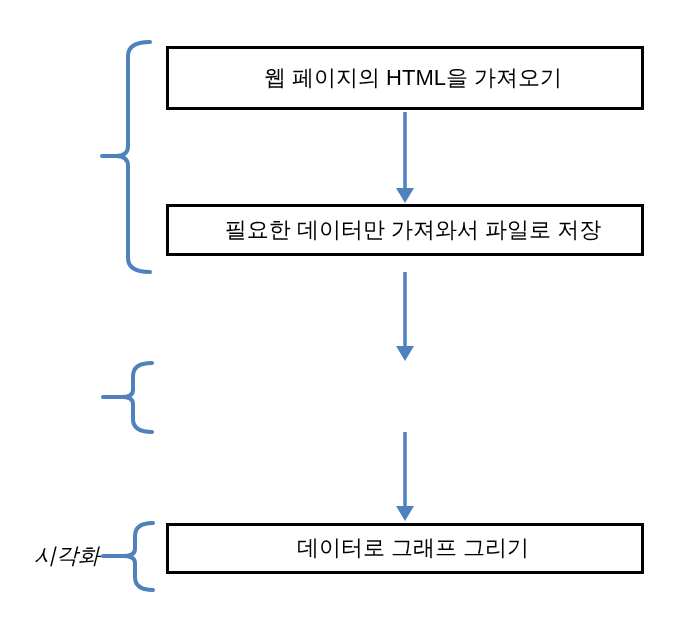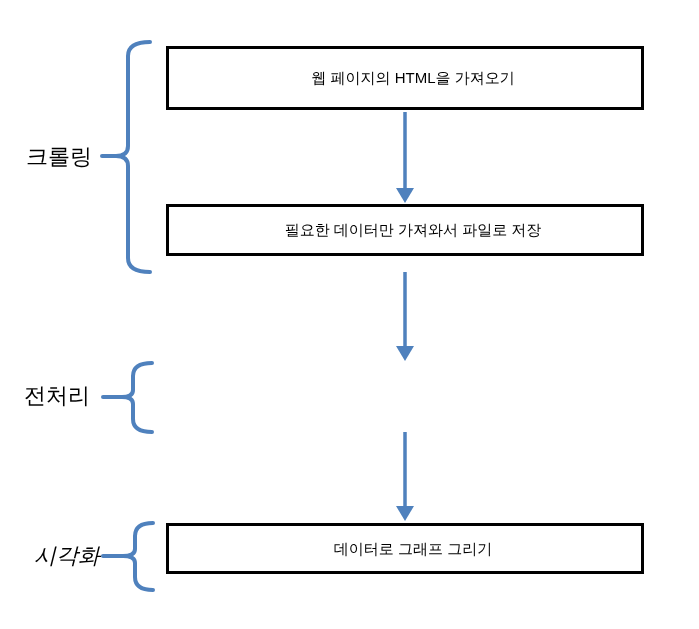--- a/index.html
+++ b/index.html
@@ -41,21 +41,21 @@
     position: absolute;
     left: 166px;
     width: 478px;
     box-sizing: border-box;
     border: 3px solid #000000;
     background: #ffffff;
     color: #000000;
     display: flex;
     align-items: center;
     justify-content: center;
-    font-size: 15px;
+    font-size: 22px;
     line-height: 1.2;
     text-align: center;
     white-space: nowrap;
     padding-left: 16px;
   }
   .node-1 { top: 46px;  height: 64px; }
   .node-2 { top: 204px; height: 52px; }
   .node-3 { top: 364px; height: 66px; }
   .node-4 { top: 523px; height: 51px; }
   .group-label {
@@ -96,19 +96,17 @@
     <polygon class="arrow-head" points="396,506 414,506 405,521" fill="#4F81BD"></polygon>
   </svg>
 
   <div class="flow-node node-1">웹 페이지의 HTML을 가져오기</div>
 
   <div class="flow-node node-2">필요한 데이터만 가져와서 파일로 저장</div>
 
 
   <div class="flow-node node-4">데이터로 그래프 그리기</div>
 
-  <div class="group-label label-1">크롤링</div>
 
-  <div class="group-label label-2">전처리</div>
 
   <div class="group-label label-3">시각화</div>
 
 </div>
 
 </body></html>

